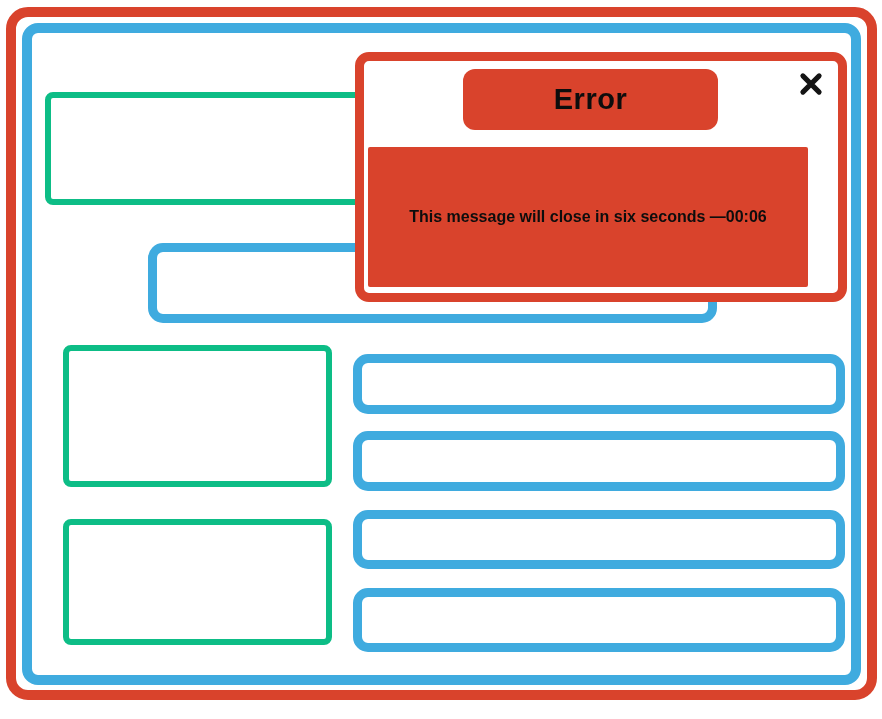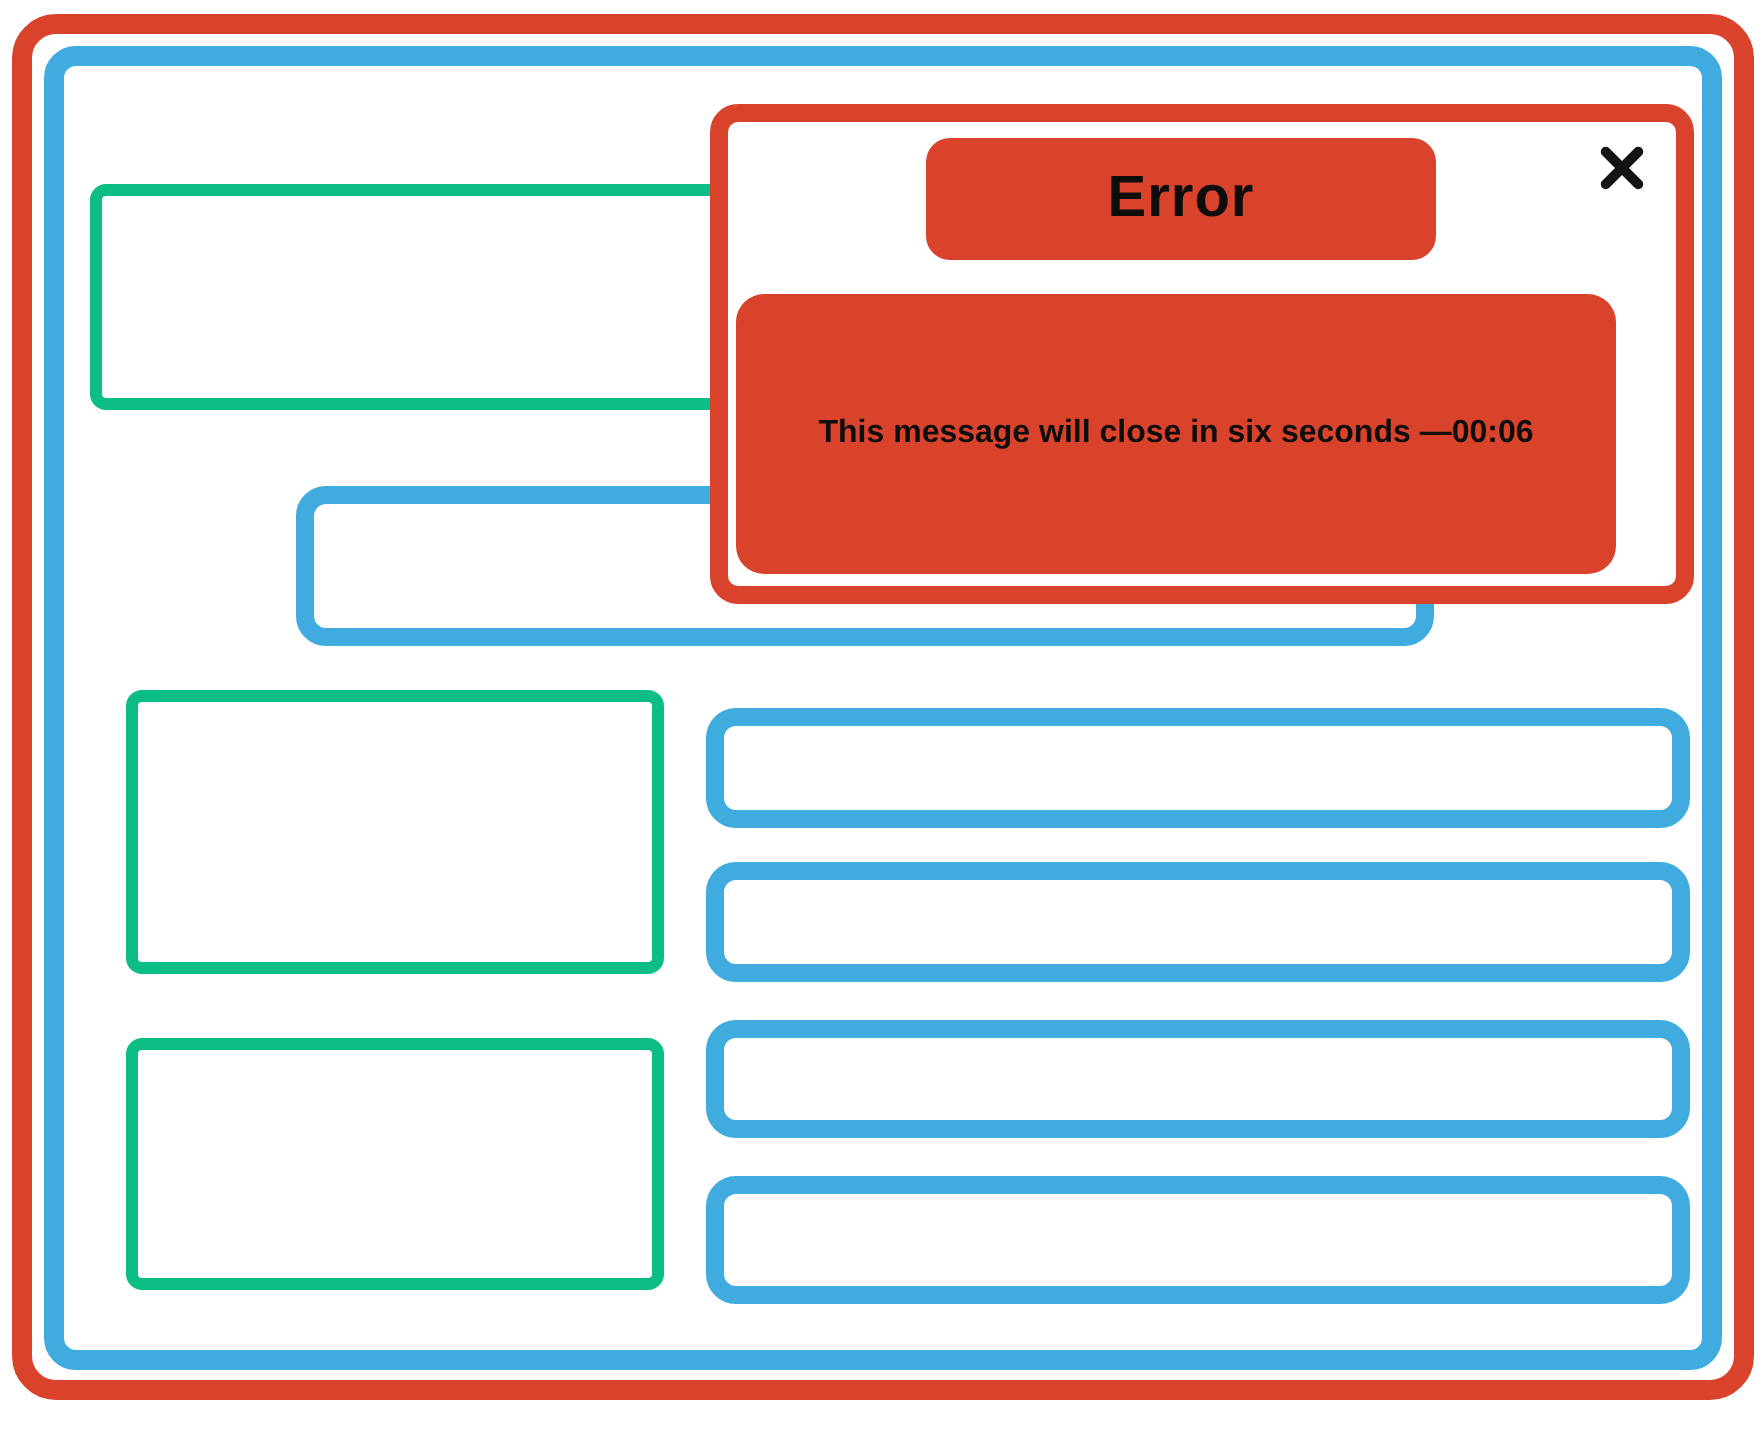--- a/index.html
+++ b/index.html
@@ -60,21 +60,21 @@
     font-weight:bold;
   }
   .chip.title{
     left:99px;top:8px;width:255px;height:61px;
     border-radius:12px;
     font-size:29px;
     letter-spacing:0.5px;
   }
   .chip.message{
     left:4px;top:86px;width:440px;height:140px;
-    border-radius:14px;
+    border-radius:2px;
     font-size:16px;
     padding:0 18px;
   }
   .close-btn{
     position:absolute;
     right:9px;top:5px;
     width:36px;height:36px;
     background:transparent;
     border:none;
     padding:0;

